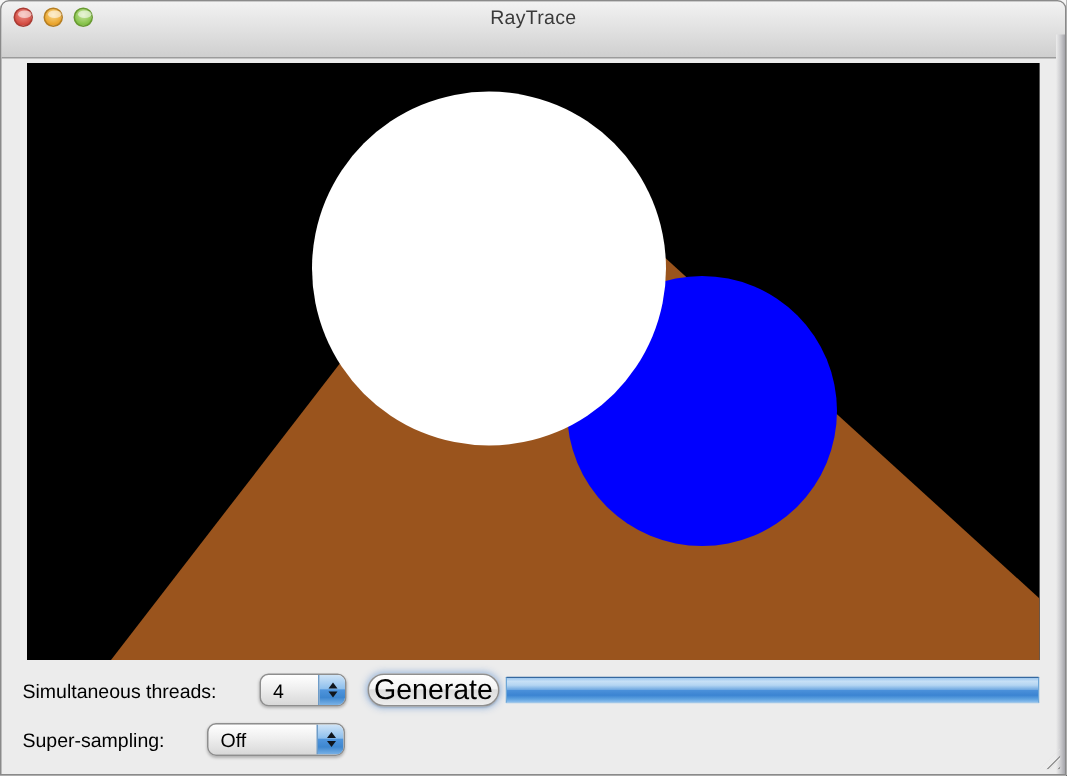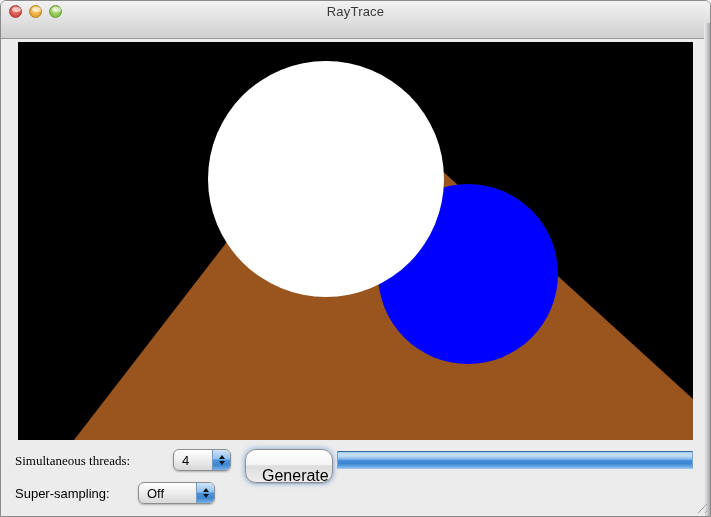--- a/index.html
+++ b/index.html
@@ -27,45 +27,45 @@
   .light.red{background:radial-gradient(circle at 50% 35%,#F0948C,#D24B41 70%);border:1px solid #A93B33;}
   .light.yellow{background:radial-gradient(circle at 50% 35%,#FAD98B,#E9A32B 70%);border:1px solid #B57E22;}
   .light.green{background:radial-gradient(circle at 50% 35%,#CBE7A0,#84C148 70%);border:1px solid #689A31;}
   
   .render-canvas{
     position:absolute;left:17px;top:41px;width:675px;height:398px;background:#000;
   }
   .render-canvas svg{display:block;}
   
   .label{position:absolute;font-size:13px;color:#000;}
-  .lbl-threads{left:14px;top:452px;font-family:Liberation Serif, serif;}
+  .lbl-threads{left:14px;top:452px;}
   .lbl-ss{left:14px;top:485px;}
   .popup{
     position:absolute;height:22px;border:1px solid #8E8E8E;border-radius:6px;
     background:linear-gradient(to bottom,#FFFFFF 0%,#EFEFEF 45%,#D8D8D8 100%);
     box-shadow:0 1px 2px rgba(0,0,0,.25);
     display:flex;align-items:center;overflow:hidden;cursor:default;
   }
   .popup-threads{left:172px;top:448px;width:58px;}
-  .popup-ss{left:137px;top:481px;width:77px;}
+  .popup-ss{left:137px;top:481px;width:92px;}
   .popup .value{flex:1;padding-left:8px;font-size:13px;color:#000;}
   .popup .arrows{
     width:18px;height:100%;border-left:1px solid #6E9CC8;
     background:linear-gradient(to bottom,#CFE4F7 0%,#8FC0ED 45%,#4E94DC 50%,#3E87D0 75%,#7AB2E6 100%);
     display:flex;flex-direction:column;align-items:center;justify-content:center;gap:2px;
   }
   .tri{width:0;height:0;border-left:3.5px solid transparent;border-right:3.5px solid transparent;}
   .tri.up{border-bottom:4.5px solid #10151c;}
   .tri.down{border-top:4.5px solid #10151c;}
   .aqua-btn{
     position:absolute;left:244px;top:448px;width:88px;height:22px;
     border:1px solid #8F8F8F;border-radius:11px;
     background:linear-gradient(to bottom,#FFFFFF 0%,#F4F4F4 45%,#DDDDDD 50%,#EDEDED 100%);
     box-shadow:0 0 5px 1px rgba(135,170,215,.85),0 1px 1px rgba(0,0,0,.2);
-    font-size:16px;color:#000;text-align:center;line-height:20px;padding:16px;cursor:default;
+    font-size:19px;color:#000;text-align:center;line-height:20px;padding:1px;cursor:default;
   }
   .progress-track{
     position:absolute;left:336px;top:450px;width:356px;height:18px;
     border:1px solid;border-color:#35689F #6EA7D8 #9FC6E8 #6EA7D8;
     border-radius:1px;background:#E8F1FA;overflow:hidden;
   }
   .progress-fill{
     height:100%;
     background:linear-gradient(to bottom,
       #9DC7EE 0%,#C7E0F6 14%,#B4D5F2 30%,#74ABE2 48%,

